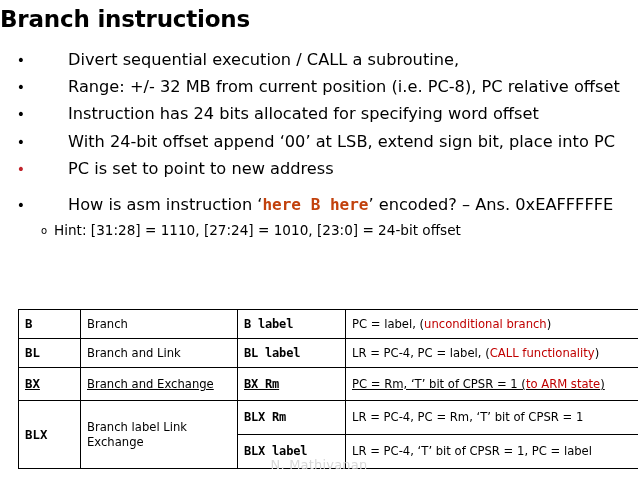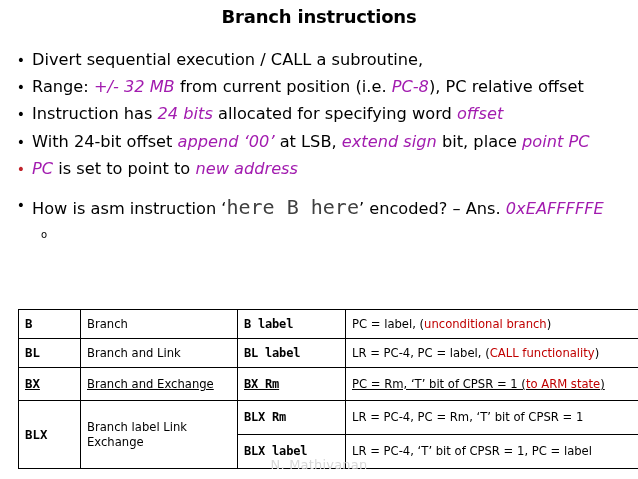--- a/index.html
+++ b/index.html
@@ -15,24 +15,24 @@
     font-family: "DejaVu Sans", sans-serif;
     color: #000000;
   }
 
   
   .slide-title {
     position: absolute;
     top: 6px;
     left: 0;
     width: 638px;
-    text-align: center;
+    text-align: left;
     font-family: "DejaVu Sans", sans-serif;
     font-weight: bold;
-    font-size: 18px;
+    font-size: 23px;
     letter-spacing: -0.2px;
     color: #000000;
   }
 
   
   .bullets {
     position: absolute;
     top: 52px;
     left: 10px;
     width: 626px;
@@ -46,44 +46,44 @@
     margin-bottom: 11px;
     white-space: nowrap;
   }
   .bullet-row .mark {
     width: 22px;
     flex: 0 0 22px;
     text-align: center;
     font-size: 14px;
     line-height: 1.15;
   }
-  .bullet-row .txt { flex: 1 1 auto; }
+  .bullet-row .txt { flex: 1 1 auto; margin-left: 36px; }
 
   
   .sub-row {
     display: flex;
     align-items: flex-start;
     font-family: "DejaVu Sans", sans-serif;
     font-size: 13.6px;
     line-height: 1.0;
     margin-left: 24px;
     margin-top: 2px;
     white-space: nowrap;
   }
   .sub-row .mark {
     width: 20px;
     flex: 0 0 20px;
     text-align: center;
     font-size: 10px;
     line-height: 1.4;
   }
 
-  .red   { color: #a21caf; font-style: italic; }
+  .red   { color: #000000; }
   .red2  { color: #C00000; }
-  .blue  { color: #404040; font-family: "DejaVu Sans Mono", monospace; font-weight: normal; font-size: 20px; }
+  .blue  { color: #c2410c; font-family: "DejaVu Sans Mono", monospace; font-weight: bold; font-size: 16px; }
 
   .spacer-lg { height: 9px; }
 
   
   .tbl-wrap {
     position: absolute;
     left: 18px;
     top: 309px;
     width: 602px;
   }
@@ -151,33 +151,34 @@
     <div class="bullet-row">
       <span class="mark" style="color: rgb(0, 0, 0);">•</span>
       <span class="txt"><span>Range: </span><span class="red">+/- 32 MB</span><span> from current position (i.e. </span><span class="red">PC-8</span><span>), PC relative offset</span></span>
     </div>
     <div class="bullet-row">
       <span class="mark" style="color: rgb(0, 0, 0);">•</span>
       <span class="txt"><span>Instruction has </span><span class="red">24 bits</span><span> allocated for specifying word </span><span class="red">offset</span></span>
     </div>
     <div class="bullet-row">
       <span class="mark" style="color: rgb(0, 0, 0);">•</span>
-      <span class="txt"><span>With 24-bit offset </span><span class="red">append ‘00’</span><span> at LSB, </span><span class="red">extend sign</span><span> bit, place </span><span class="red">point PC</span></span>
+      <span class="txt"><span>With 24-bit offset </span><span class="red">append ‘00’</span><span> at LSB, </span><span class="red">extend sign</span><span> bit, place </span><span class="red">into PC</span></span>
     </div>
     <div class="bullet-row">
       <span class="mark" style="color: rgb(192, 36, 44);">•</span>
       <span class="txt"><span class="red">PC</span><span> is set to point to </span><span class="red">new address</span></span>
     </div>
     <div class="spacer-lg"></div>
     <div class="bullet-row">
       <span class="mark" style="color: rgb(0, 0, 0);">•</span>
       <span class="txt"><span>How is asm instruction ‘</span><span class="blue">here B here</span><span>’ encoded? – Ans. </span><span class="red">0xEAFFFFFE</span></span>
     </div>
     <div class="sub-row">
       <span class="mark">o</span>
+      <span>Hint: [31:28] = 1110, [27:24] = 1010, [23:0] = 24-bit offset</span>
     </div>
   </div>
 
 <div class="tbl-wrap">
   <table class="branch">
     <tbody id="tbody">
         <tr class="r1">
           <td class="c-mnem">B</td>
           <td class="c-name">Branch</td>
           <td class="c-syn">B label</td>

